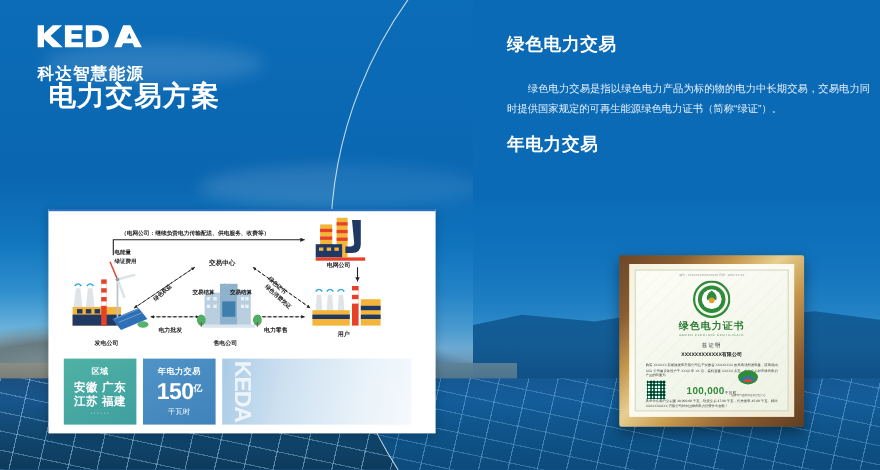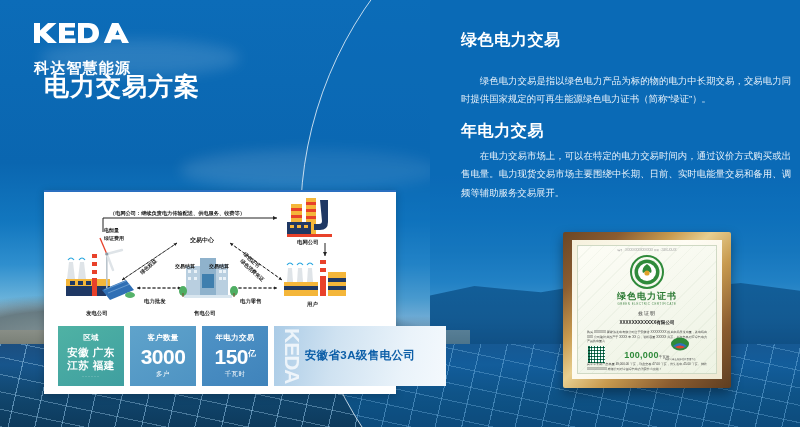--- a/index.html
+++ b/index.html
@@ -292,41 +292,34 @@
       <div class="dlabel" style="left:263px;top:107px;font-size:5.4px;">用户</div>
     </div>
 
     <div class="stats">
       <div class="stat s1">
         <div class="cap">区域</div>
         <div class="reg">安徽 广东</div>
         <div class="reg">江苏 福建</div>
         <div class="dots">······</div>
       </div>
-      <div class="stat s2">
-        <div class="cap">客户数量</div>
-        <div class="big">3000</div>
-        <div class="sub">多户</div>
-      </div>
       <div class="stat s3">
         <div class="cap">年电力交易</div>
         <div class="big"><span>150</span><span class="unit">亿</span></div>
         <div class="sub">千瓦时</div>
       </div>
       <div class="badge">
         <div class="watermark">KEDA</div>
-        <div class="ln">安徽省3A级售电公司</div>
       </div>
     </div>
   </div>
 
   <div class="r-h1">绿色电力交易</div>
   <div class="r-p1">绿色电力交易是指以绿色电力产品为标的物的电力中长期交易，交易电力同时提供国家规定的可再生能源绿色电力证书（简称“绿证”）。</div>
   <div class="r-h2">年电力交易</div>
-  <div class="r-p2">在电力交易市场上，可以在特定的电力交易时间内，通过议价方式购买或出售电量。电力现货交易市场主要围绕中长期、日前、实时电能量交易和备用、调频等辅助服务交易展开。</div>
 
   <div class="cert-wrap">
     <div class="cert-frame">
       <div class="cert-mat">
         <div class="cert-paper">
           <div class="cert-hdr">编号：XXXXXXXXXXXXXXXX      日期：20XX-XX-XX</div>
 
           <svg class="cert-seal" width="34" height="34" viewBox="0 0 34 34">
             <circle cx="17" cy="17" r="16" fill="none" stroke="#2f8a3a" stroke-width="2"></circle>
             <circle cx="17" cy="17" r="12.5" fill="#2f8a3a"></circle>

